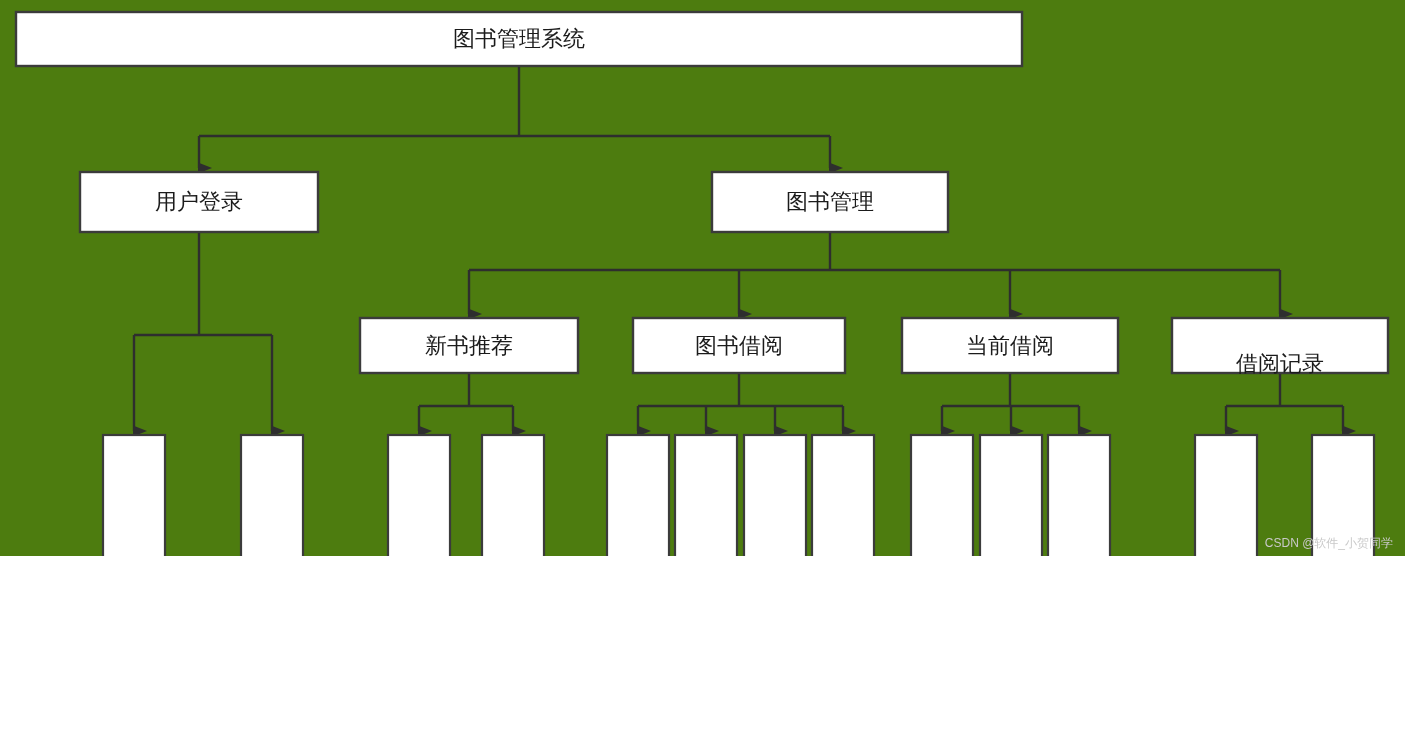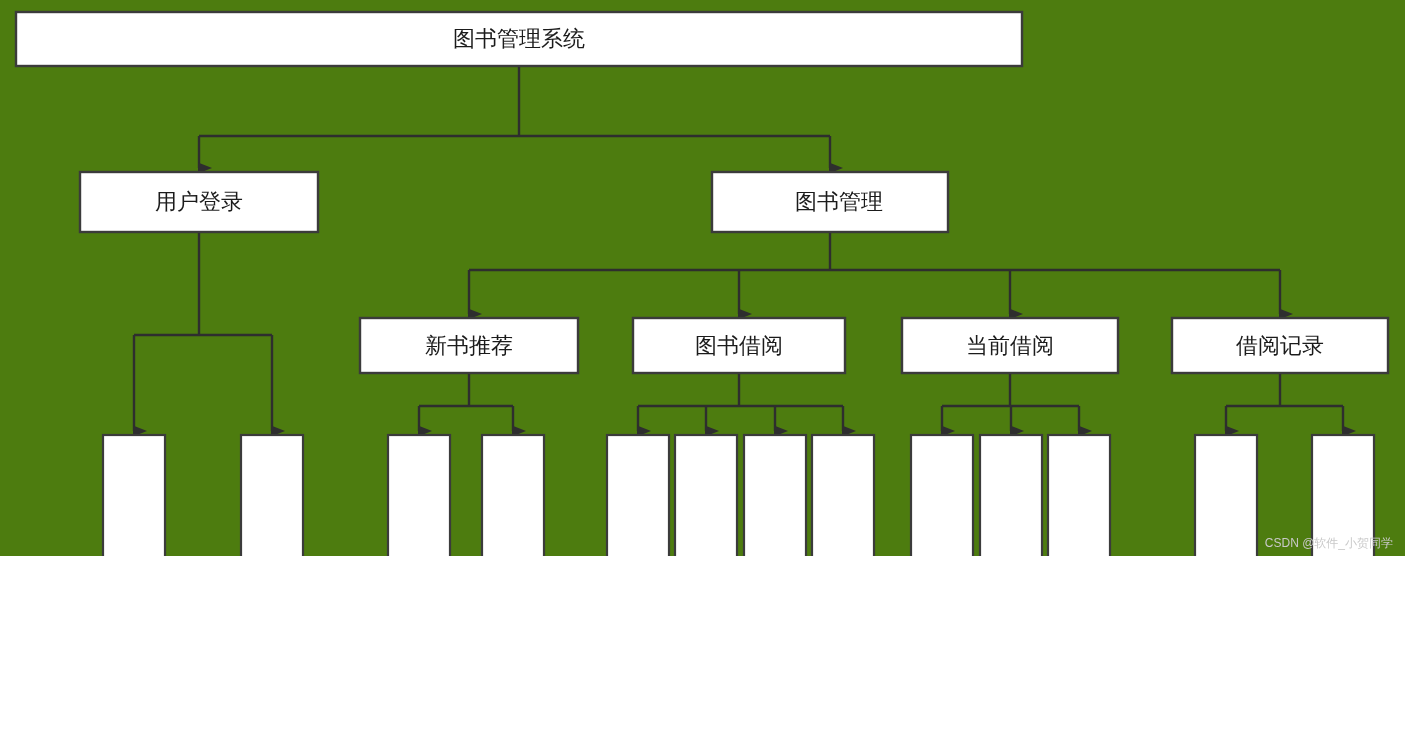--- a/index.html
+++ b/index.html
@@ -156,26 +156,26 @@
       <rect class="node-box-thin" x="980" y="435" width="62" height="298"></rect>
       <rect class="node-box-thin" x="1048" y="435" width="62" height="298"></rect>
       <rect class="node-box-thin" x="1195" y="435" width="62" height="298"></rect>
       <rect class="node-box-thin" x="1312" y="435" width="62" height="298"></rect>
     </g>
   </svg>
 
   <div class="hlabel" style="left:16px; top:12px; width:1006px; height:54px;">图书管理系统</div>
 
   <div class="hlabel" style="left:80px; top:172px; width:238px; height:60px;">用户登录</div>
-  <div class="hlabel" style="left:712px; top:172px; width:236px; height:60px;margin-left:9px;">图书管理</div>
+  <div class="hlabel" style="left:712px; top:172px; width:236px; height:60px;">图书管理</div>
 
   <div class="hlabel" style="left:633px; top:318px; width:212px; height:55px;">图书借阅</div>
   <div class="hlabel" style="left:360px; top:318px; width:218px; height:55px;">新书推荐</div>
   <div class="hlabel" style="left:902px; top:318px; width:216px; height:55px;border-radius:19px;">当前借阅</div>
-  <div class="hlabel" style="left:1172px; top:318px; width:216px; height:55px;">借阅记录</div>
+  <div class="hlabel" style="left:1172px; top:336px; width:216px; height:55px;">借阅记录</div>
 
   <div class="vlabel" style="left:103px; top:510px; width:62px; height:220px;">用户登录</div>
   <div class="vlabel" style="left:241px; top:510px; width:62px; height:220px;">注销登录</div>
   <div class="vlabel" style="left:388px; top:510px; width:62px; height:220px;">查询图书</div>
   <div class="vlabel" style="left:482px; top:510px; width:62px; height:220px;">借阅图书</div>
   <div class="vlabel" style="left:607px; top:510px; width:62px; height:220px;">查询图书</div>
   <div class="vlabel" style="left:675px; top:442px; width:62px; height:288px;">新增图书（管理员）</div>
   <div class="vlabel" style="left:744px; top:442px; width:62px; height:288px;">编辑图书（管理员）</div>
   <div class="vlabel" style="left:812px; top:510px; width:62px; height:220px;">借阅图书</div>
   <div class="vlabel" style="left:911px; top:510px; width:62px; height:220px;">查询图书</div>

